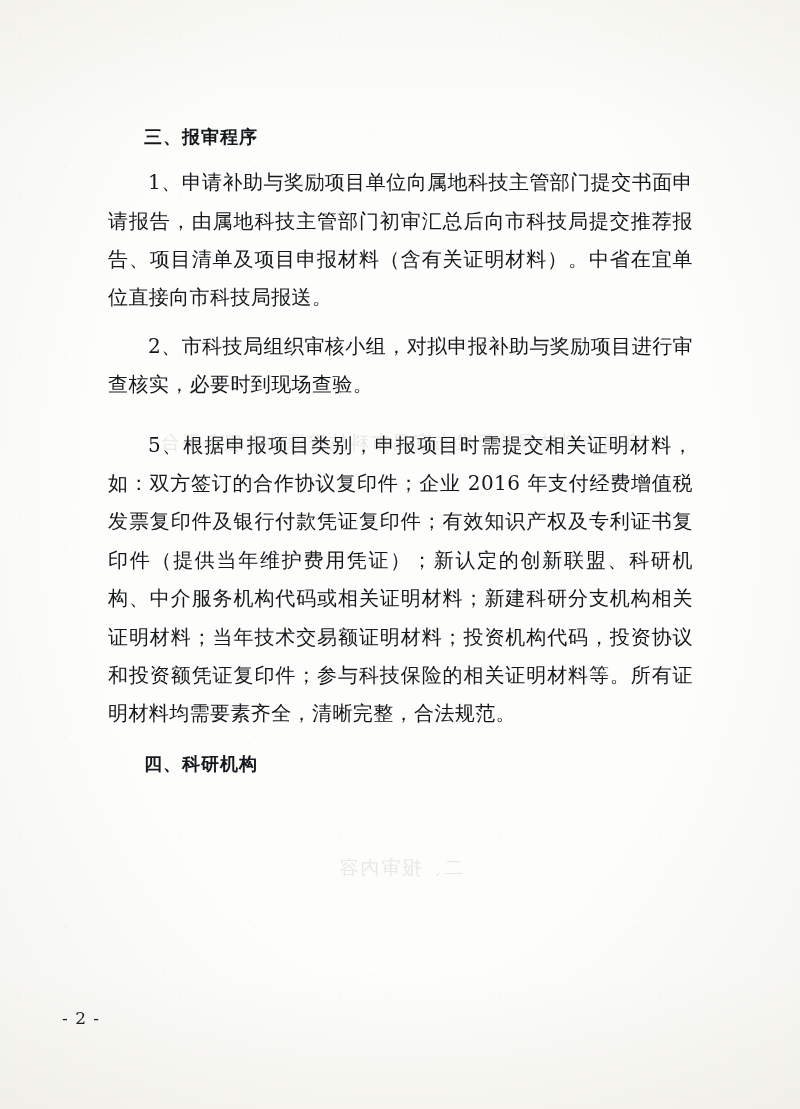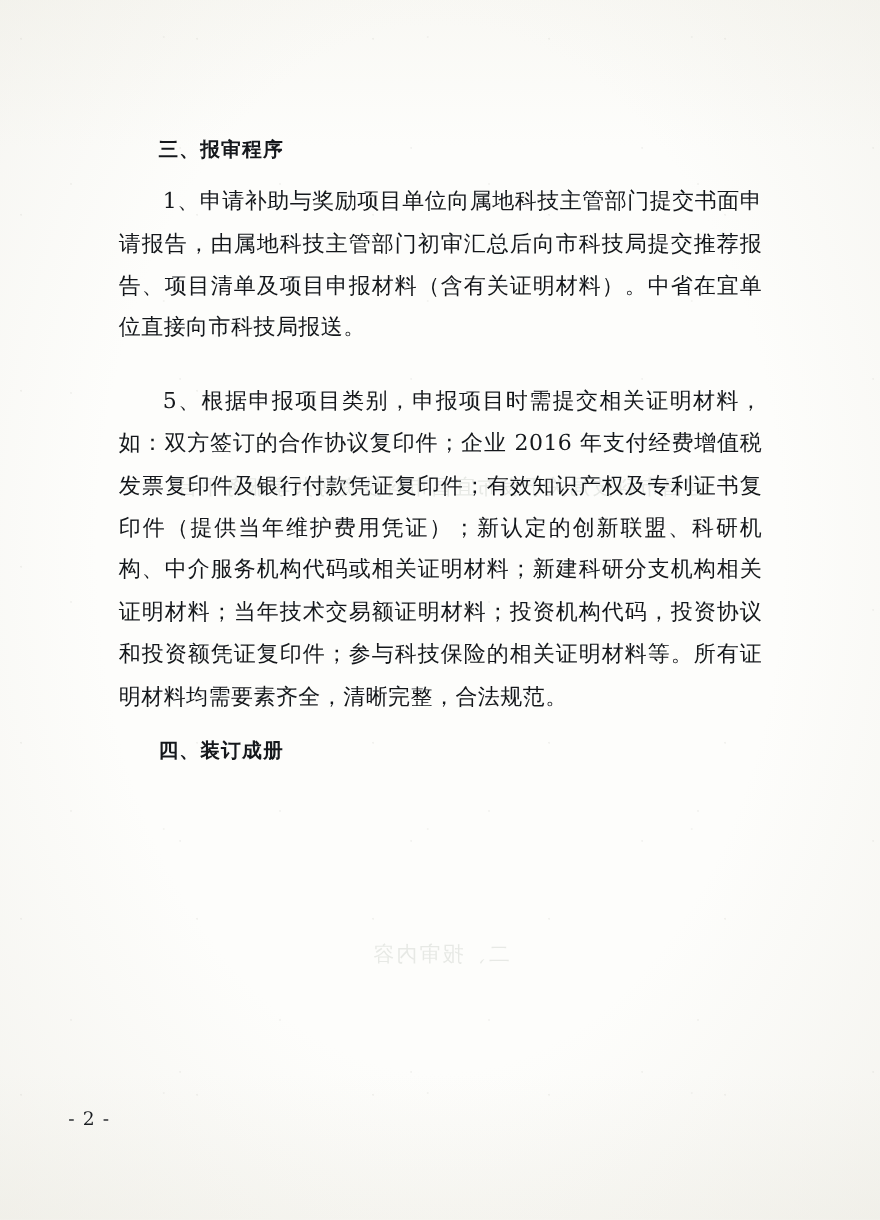--- a/index.html
+++ b/index.html
@@ -103,24 +103,25 @@
   <div class="speckle"></div>
 
   <div class="bleed bleed-1">宜昌市科技局关于发布宜昌市科技资源共享服务平台</div>
   <div class="bleed bleed-2">二、报审内容</div>
 
   <div class="content">
 
     <h2 class="heading">三、报审程序</h2>
     <p class="para">1、申请补助与奖励项目单位向属地科技主管部门提交书面申请报告，由属地科技主管部门初审汇总后向市科技局提交推荐报告、项目清单及项目申报材料（含有关证明材料）。中省在宜单位直接向市科技局报送。</p>
     <div class="spacer-sm"></div>
+    <p class="para">2、市科技局组织审核小组，对拟申报补助与奖励项目进行审查核实，必要时到现场查验。</p>
     <div class="spacer-sm"></div>
     <div class="spacer-sm"></div>
     <div class="spacer-sm"></div>
     <p class="para">5、根据申报项目类别，申报项目时需提交相关证明材料，如：双方签订的合作协议复印件；企业 2016 年支付经费增值税发票复印件及银行付款凭证复印件；有效知识产权及专利证书复印件（提供当年维护费用凭证）；新认定的创新联盟、科研机构、中介服务机构代码或相关证明材料；新建科研分支机构相关证明材料；当年技术交易额证明材料；投资机构代码，投资协议和投资额凭证复印件；参与科技保险的相关证明材料等。所有证明材料均需要素齐全，清晰完整，合法规范。</p>
 
     <div class="spacer-md"></div>
 
-    <h2 class="heading">四、装订成册</h2>
+    <h2 class="heading">四、科研机构</h2>
   </div>
 
   <div class="page-number">- 2 -</div>
 </div>
 
 </body></html>

